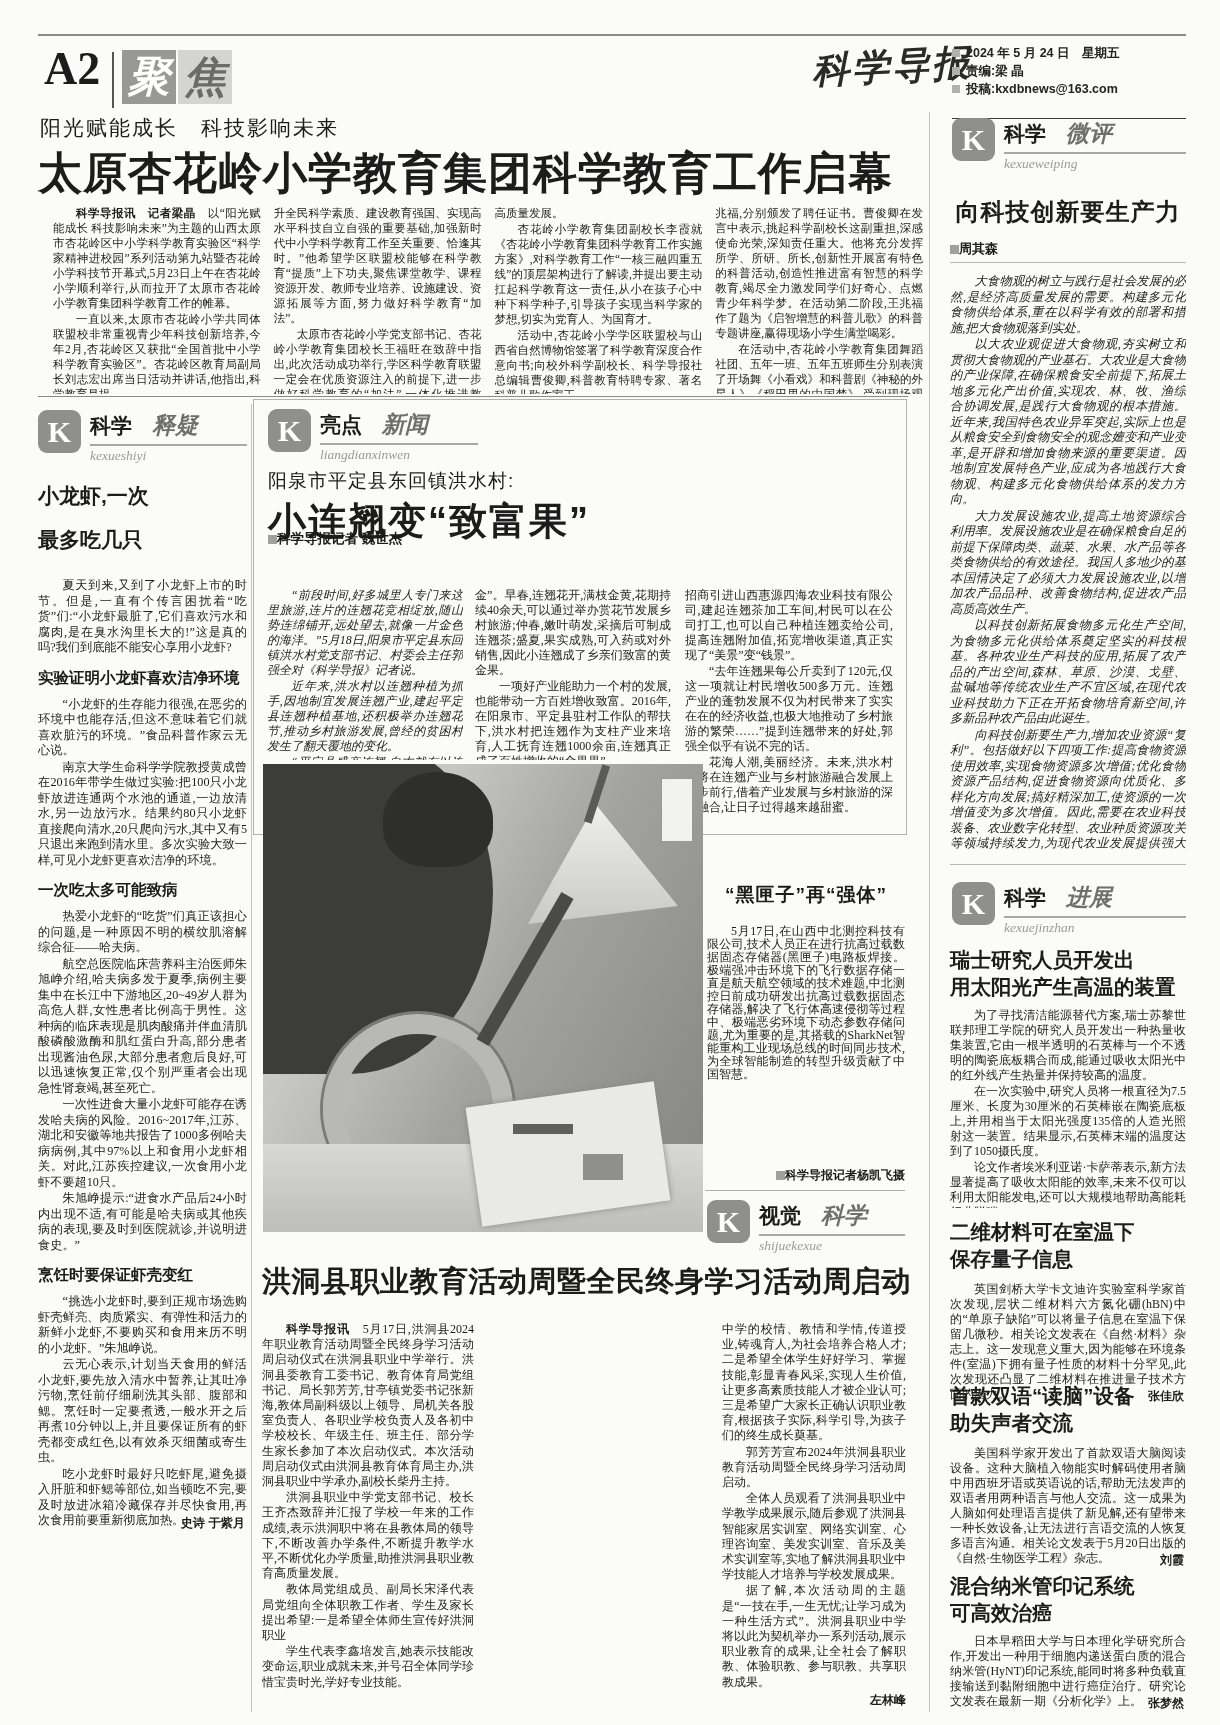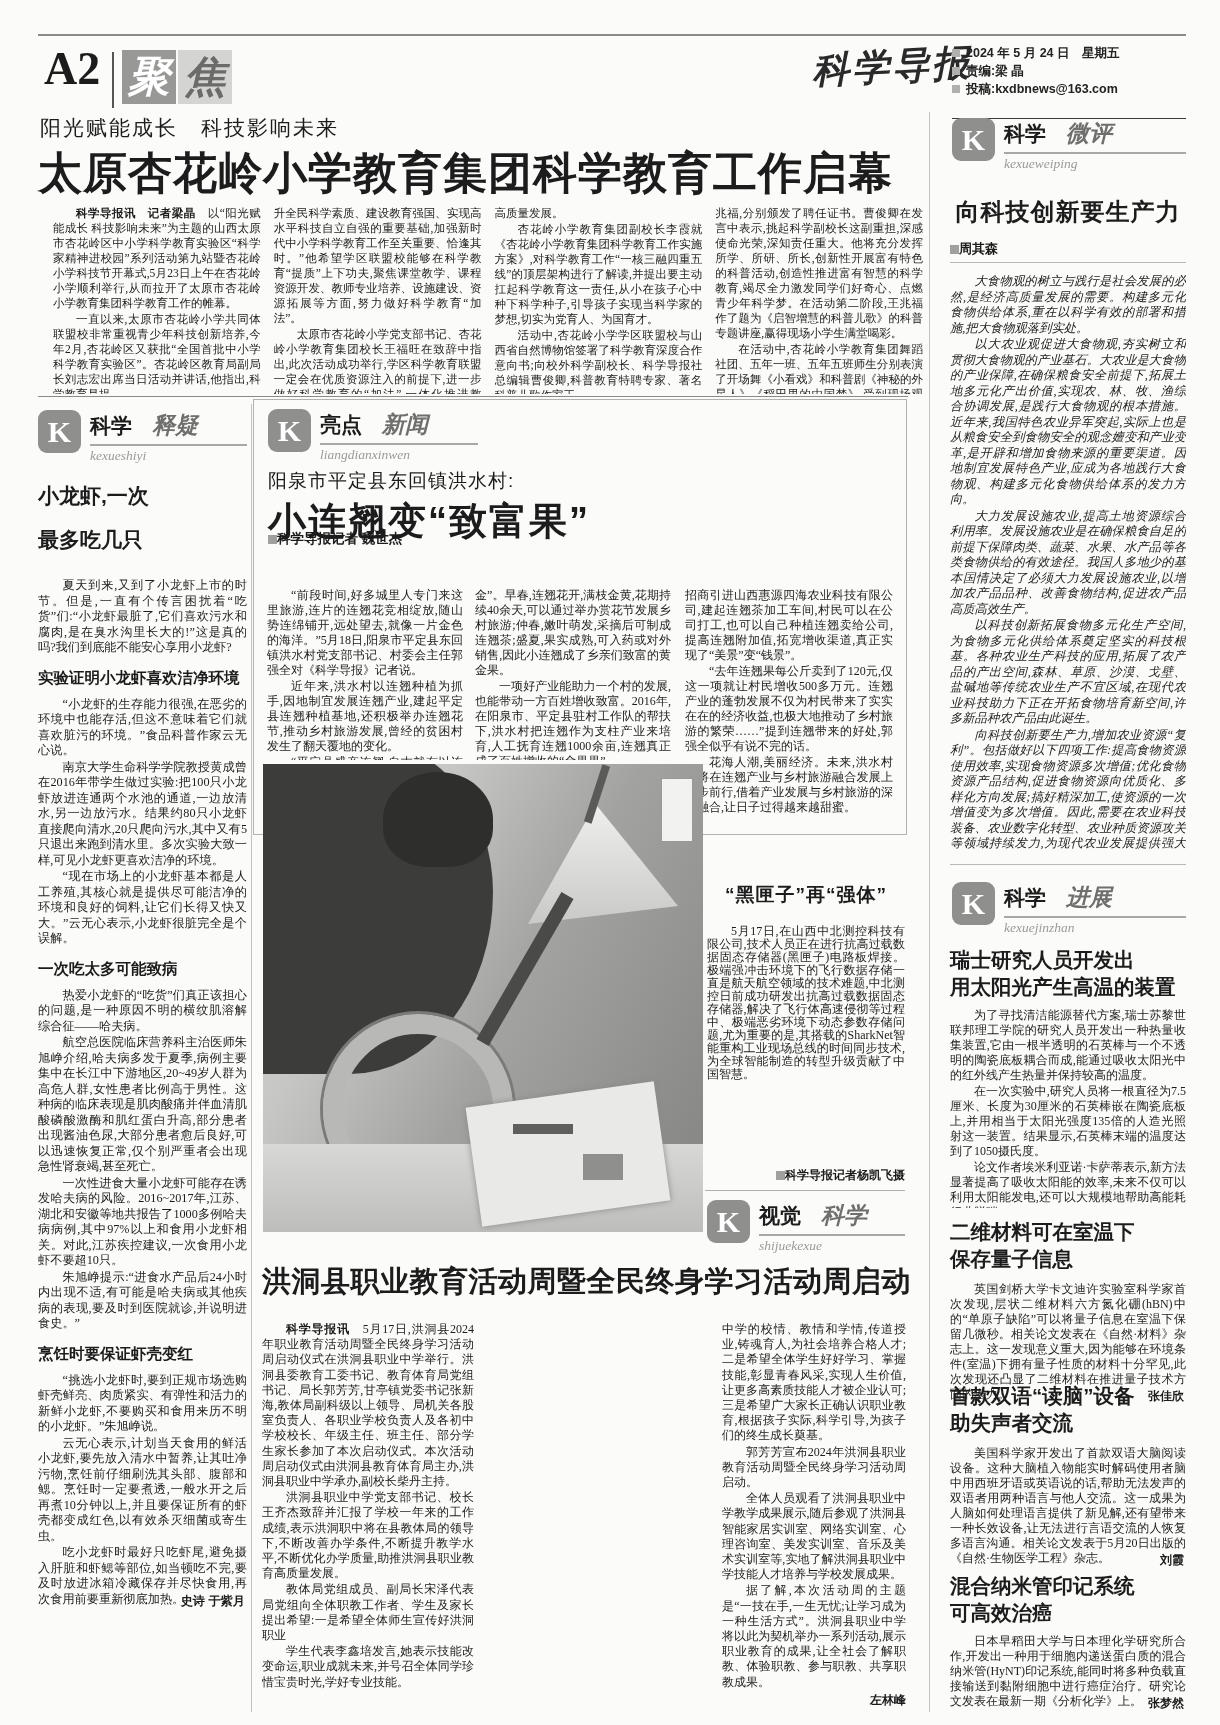--- a/index.html
+++ b/index.html
@@ -117,21 +117,20 @@
       <div>小龙虾,一次</div>
       <div>最多吃几只</div>
     </div>
     <div class="btxt" style="font-size:12.2px;line-height:15.5px;margin-top:16px;">
       <p>夏天到来,又到了小龙虾上市的时节。但是,一直有个传言困扰着“吃货”们:“小龙虾最脏了,它们喜欢污水和腐肉,是在臭水沟里长大的!”这是真的吗?我们到底能不能安心享用小龙虾?</p>
     </div>
     <div class="subhead">实验证明小龙虾喜欢洁净环境</div>
     <div class="btxt" style="font-size:12.2px;line-height:15.5px;">
         <p>“小龙虾的生存能力很强,在恶劣的环境中也能存活,但这不意味着它们就喜欢脏污的环境。”食品科普作家云无心说。</p>
         <p>南京大学生命科学学院教授黄成曾在2016年带学生做过实验:把100只小龙虾放进连通两个水池的通道,一边放清水,另一边放污水。结果约80只小龙虾直接爬向清水,20只爬向污水,其中又有5只退出来跑到清水里。多次实验大致一样,可见小龙虾更喜欢洁净的环境。</p>
-        <p>“现在市场上的小龙虾基本都是人工养殖,其核心就是提供尽可能洁净的环境和良好的饲料,让它们长得又快又大。”云无心表示,小龙虾很脏完全是个误解。</p>
       </div>
     <div class="subhead">一次吃太多可能致病</div>
     <div class="btxt" style="font-size:12.2px;line-height:15.5px;">
         <p>热爱小龙虾的“吃货”们真正该担心的问题,是一种原因不明的横纹肌溶解综合征——哈夫病。</p>
         <p>航空总医院临床营养科主治医师朱旭峥介绍,哈夫病多发于夏季,病例主要集中在长江中下游地区,20~49岁人群为高危人群,女性患者比例高于男性。这种病的临床表现是肌肉酸痛并伴血清肌酸磷酸激酶和肌红蛋白升高,部分患者出现酱油色尿,大部分患者愈后良好,可以迅速恢复正常,仅个别严重者会出现急性肾衰竭,甚至死亡。</p>
         <p>一次性进食大量小龙虾可能存在诱发哈夫病的风险。2016~2017年,江苏、湖北和安徽等地共报告了1000多例哈夫病病例,其中97%以上和食用小龙虾相关。对此,江苏疾控建议,一次食用小龙虾不要超10只。</p>
         <p>朱旭峥提示:“进食水产品后24小时内出现不适,有可能是哈夫病或其他疾病的表现,要及时到医院就诊,并说明进食史。”</p>
       </div>
     <div class="subhead">烹饪时要保证虾壳变红</div>
     <div class="btxt" style="font-size:12.2px;line-height:15.5px;">
@@ -153,21 +152,21 @@
       <div class="srule"></div>
       <div class="pinyin">liangdianxinwen</div>
     </div>
   </div>
   <div class="abs hei" style="left:268px;top:468px;font-size:19px;letter-spacing:1px;">阳泉市平定县东回镇洪水村:</div>
   <div class="abs hei" style="left:268px;top:496px;font-size:38px;font-weight:900;letter-spacing:2px;">小连翘变“致富果”</div>
   <div class="abs byline" style="left:268px;top:530px;">
     <span class="bsq"></span>
       <span>科学导报记者 魏世杰</span>
   </div>
-  <div class="abs btxt" style="left:267px;top:588px;width:196px;height:172px;font-size:12px;line-height:15px;overflow:hidden;">
+  <div class="abs btxt" style="left:267px;top:588px;width:196px;height:172px;font-size:12px;line-height:15px;overflow:hidden;font-style:italic;">
       <p>“前段时间,好多城里人专门来这里旅游,连片的连翘花竞相绽放,随山势连绵铺开,远处望去,就像一片金色的海洋。”5月18日,阳泉市平定县东回镇洪水村党支部书记、村委会主任郭强全对《科学导报》记者说。</p>
       <p>近年来,洪水村以连翘种植为抓手,因地制宜发展连翘产业,建起平定县连翘种植基地,还积极举办连翘花节,推动乡村旅游发展,曾经的贫困村发生了翻天覆地的变化。</p>
       <p>“平定县盛产连翘,自古就有以连翘叶制茶的记载。我们如今种连翘,可谓一举三得。”郭强全介绍道,连翘也叫“一串</p>
     </div>
   <div class="abs btxt cont" style="left:475px;top:588px;width:196px;height:172px;font-size:12px;line-height:15px;overflow:hidden;">
       <p>金”。早春,连翘花开,满枝金黄,花期持续40余天,可以通过举办赏花节发展乡村旅游;仲春,嫩叶萌发,采摘后可制成连翘茶;盛夏,果实成熟,可入药或对外销售,因此小连翘成了乡亲们致富的黄金果。</p>
       <p>一项好产业能助力一个村的发展,也能带动一方百姓增收致富。2016年,在阳泉市、平定县驻村工作队的帮扶下,洪水村把连翘作为支柱产业来培育,人工抚育连翘1000余亩,连翘真正成了百姓增收的“金果果”。</p>
     </div>
   <div class="abs btxt cont" style="left:685px;top:588px;width:208px;height:238px;font-size:12px;line-height:15px;overflow:hidden;">
       <p>招商引进山西惠源四海农业科技有限公司,建起连翘茶加工车间,村民可以在公司打工,也可以自己种植连翘卖给公司,提高连翘附加值,拓宽增收渠道,真正实现了“美景”变“钱景”。</p>

